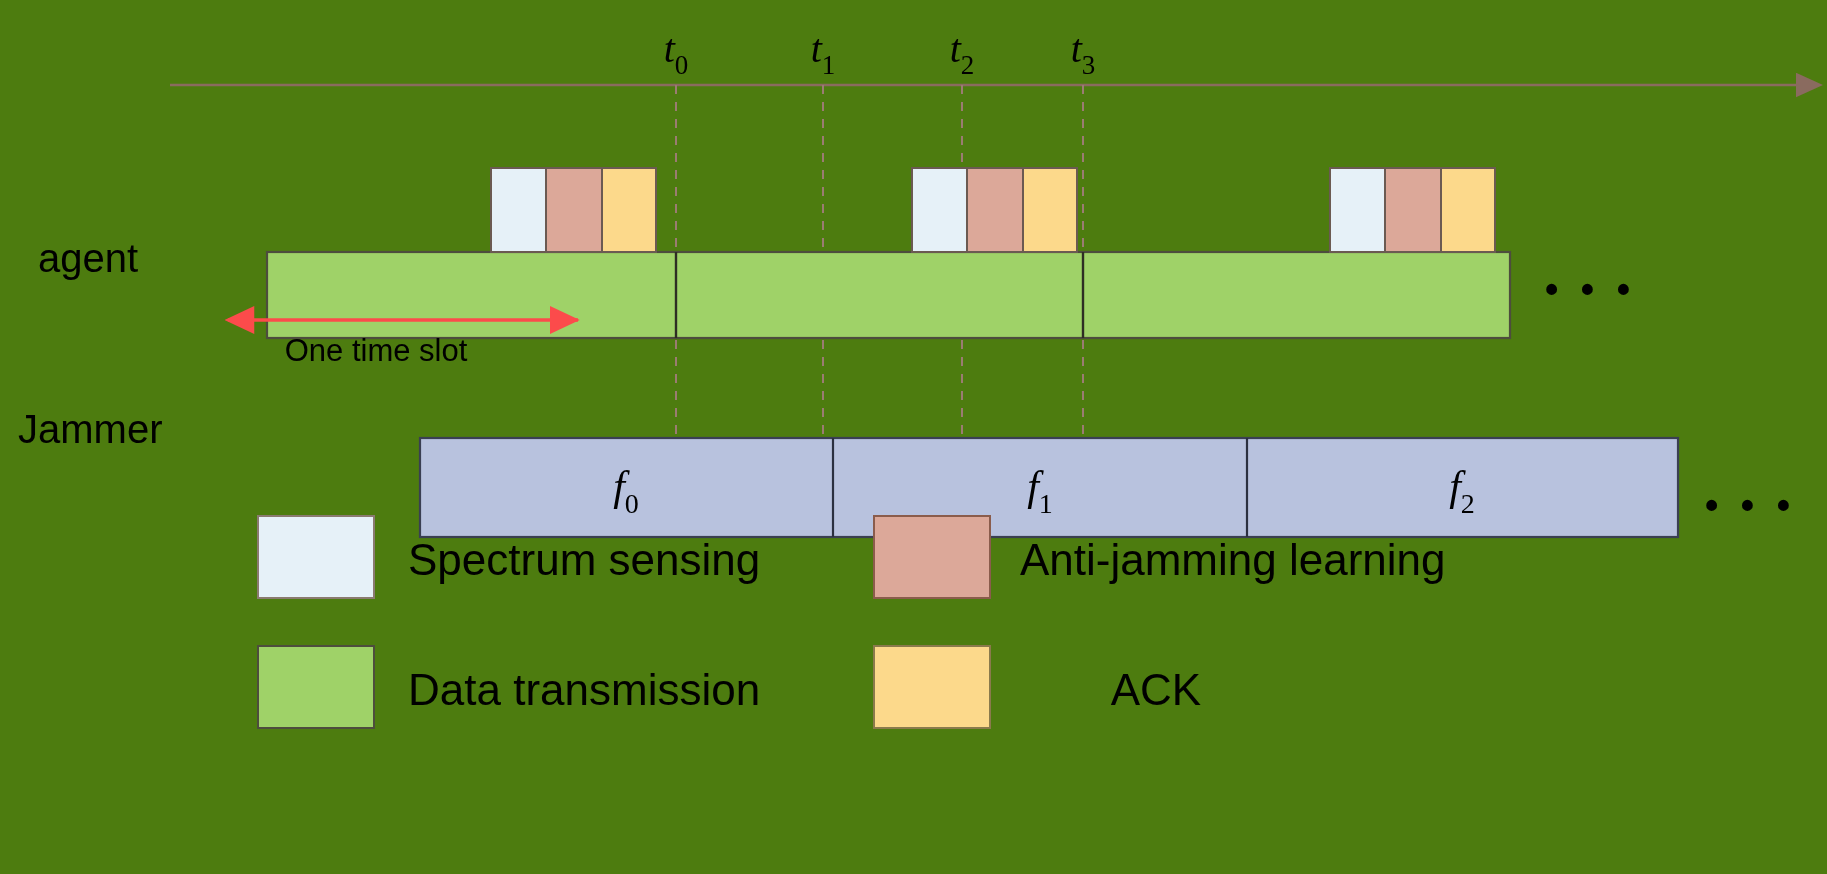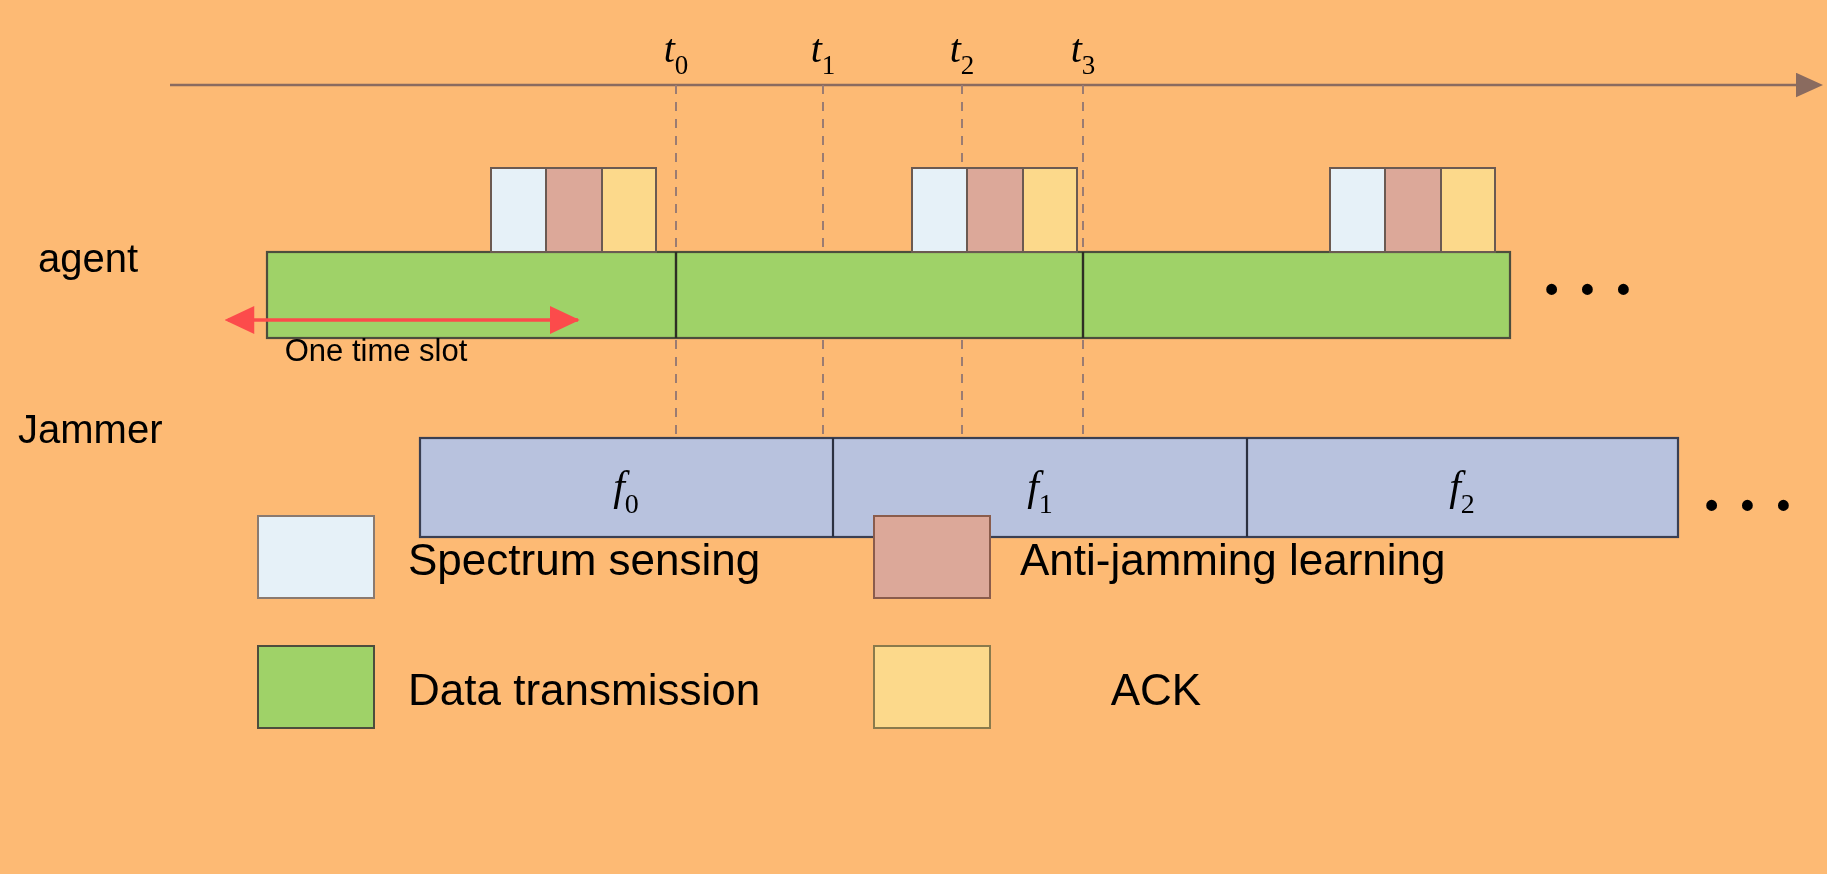--- a/index.html
+++ b/index.html
@@ -10,21 +10,21 @@
   body {
     width: 1827px;
     height: 874px;
     font-family: "Liberation Sans", sans-serif;
     overflow: hidden;
   }
   #stage {
     position: relative;
     width: 1827px;
     height: 874px;
-    background: #fdba74;
+    background: #4d7c0f;
   }
   svg.diagram {
     position: absolute;
     left: 0;
     top: 0;
     width: 1827px;
     height: 874px;
   }
   .sans-label {
     font-family: "Liberation Sans", sans-serif;

